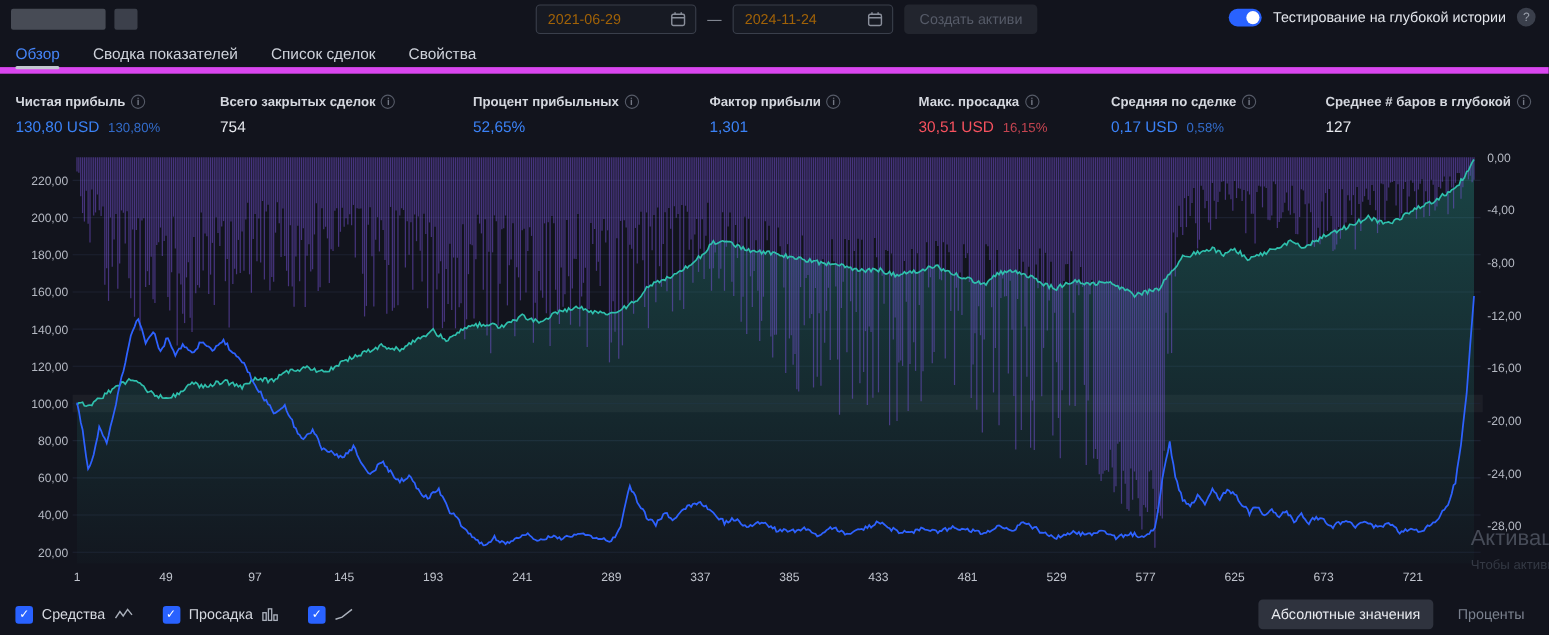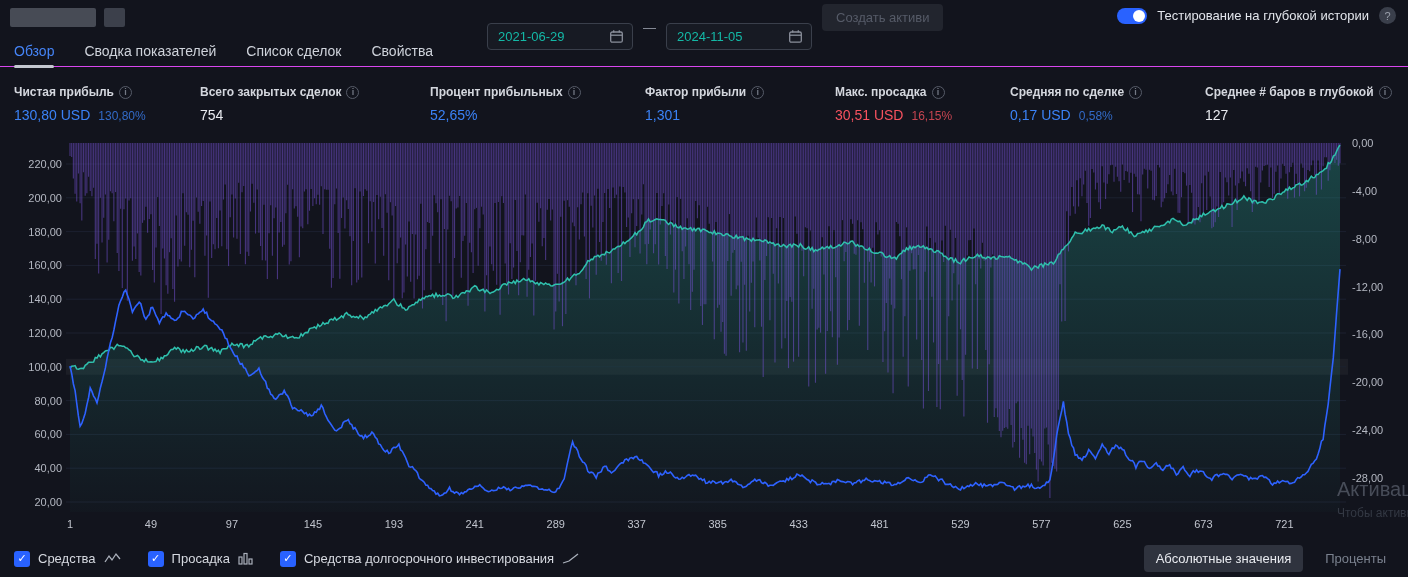--- a/index.html
+++ b/index.html
@@ -13,39 +13,39 @@
   
   .topbar{position:absolute;left:0;top:0;width:100%;height:36px}
   .redact{position:absolute;top:8px;height:19px;border-radius:2px;background:#474b55}
   .redact.r1{left:10px;width:86px}
   .redact.r2{left:104px;width:21px;background:#3c404b}
   .daterange{position:absolute;left:487px;top:4px;display:flex;align-items:center;gap:10px}
   .date-input{
     display:flex;align-items:center;justify-content:space-between;gap:10px;
     width:146px;height:27px;box-sizing:border-box;padding:0 8px 0 10px;
     border:1px solid #3a3f4b;border-radius:4px;background:#171a23;
-    font-size:13px;color:#14b8a6;cursor:pointer;margin-top:19px;
+    font-size:13px;color:#a16207;cursor:pointer;
   }
   .dash{color:#9298a4;font-size:13px}
   .report-btn{
     position:absolute;left:822px;top:4px;height:27px;padding:0 14px;
     background:#22252e;color:#565b68;border:none;border-radius:4px;font-size:13px;
   }
   .deep{position:absolute;right:12px;top:7px;display:flex;align-items:center;gap:10px;font-size:13px;color:#e2e5eb}
   .toggle{width:30px;height:16px;border-radius:9px;background:#2962ff;position:relative;cursor:pointer;flex:0 0 auto}
   .toggle .knob{position:absolute;right:2px;top:2px;width:12px;height:12px;border-radius:50%;background:#fff}
   .help{
     width:17px;height:17px;border-radius:50%;background:#3a3f4b;color:#9aa0ab;
     font-size:11px;display:flex;align-items:center;justify-content:center;cursor:pointer;flex:0 0 auto;
   }
 
   
   .tabs{
     position:absolute;left:0;top:36px;width:100%;height:31px;box-sizing:border-box;
-    display:flex;gap:30px;padding-left:14px;border-bottom:1px solid #d946ef;align-items:center;
+    display:flex;gap:30px;padding-left:14px;border-bottom:6px solid #d946ef;align-items:center;
   }
   .tab{font-size:14px;color:#cfd3db;position:relative;height:100%;display:flex;align-items:center;cursor:pointer}
   .tab.active{color:#4584f7}
   .tab.active::after{content:"";position:absolute;left:0;right:0;bottom:-2px;height:3px;background:#c3c7cf;border-radius:2px}
 
   
   .stats{position:absolute;left:14px;top:85px;display:flex}
   .stat .lbl{font-size:12px;font-weight:bold;color:#d4d7de;display:flex;gap:5px;align-items:center;white-space:nowrap}
   .info{
     width:13px;height:13px;box-sizing:border-box;border:1px solid #565b68;border-radius:50%;
@@ -925,21 +925,21 @@
         <svg width="15" height="15" viewBox="0 0 15 15" fill="none" stroke="#8a8f9b" stroke-width="1.3">
           <rect x="1.7" y="3" width="11.6" height="10.2" rx="1.5"></rect>
           <line x1="1.7" y1="6.2" x2="13.3" y2="6.2"></line>
           <line x1="4.7" y1="1.2" x2="4.7" y2="3.6"></line>
           <line x1="10.3" y1="1.2" x2="10.3" y2="3.6"></line>
         </svg>
       </span>
     </div>
     <span class="dash">—</span>
     <div class="date-input">
-      <span>2024-11-05</span>
+      <span>2024-11-24</span>
       <span class="licon">
         <svg width="15" height="15" viewBox="0 0 15 15" fill="none" stroke="#8a8f9b" stroke-width="1.3">
           <rect x="1.7" y="3" width="11.6" height="10.2" rx="1.5"></rect>
           <line x1="1.7" y1="6.2" x2="13.3" y2="6.2"></line>
           <line x1="4.7" y1="1.2" x2="4.7" y2="3.6"></line>
           <line x1="10.3" y1="1.2" x2="10.3" y2="3.6"></line>
         </svg>
       </span>
     </div>
   </div>
@@ -1047,21 +1047,20 @@
     <span class="licon">
       <svg width="16" height="13" viewBox="0 0 16 13" fill="none" stroke="currentColor" stroke-width="1.2">
         <rect x="1" y="5" width="3" height="7"></rect>
         <rect x="6" y="1.5" width="3" height="10.5"></rect>
         <rect x="11" y="7" width="3" height="5"></rect>
       </svg>
     </span>
   </div>
   <div class="legend-item">
     <span class="cb">✓</span>
-    <span>Средства долгосрочного инвестирования</span>
     <span class="licon">
       <svg width="18" height="13" viewBox="0 0 18 13" fill="none" stroke="currentColor" stroke-width="1.3">
         <polyline points="1,11 7,9 16,2"></polyline>
       </svg>
     </span>
   </div>
   <div class="footer-buttons">
     <button class="fbtn active">Абсолютные значения</button>
     <button class="fbtn">Проценты</button>
   </div>

